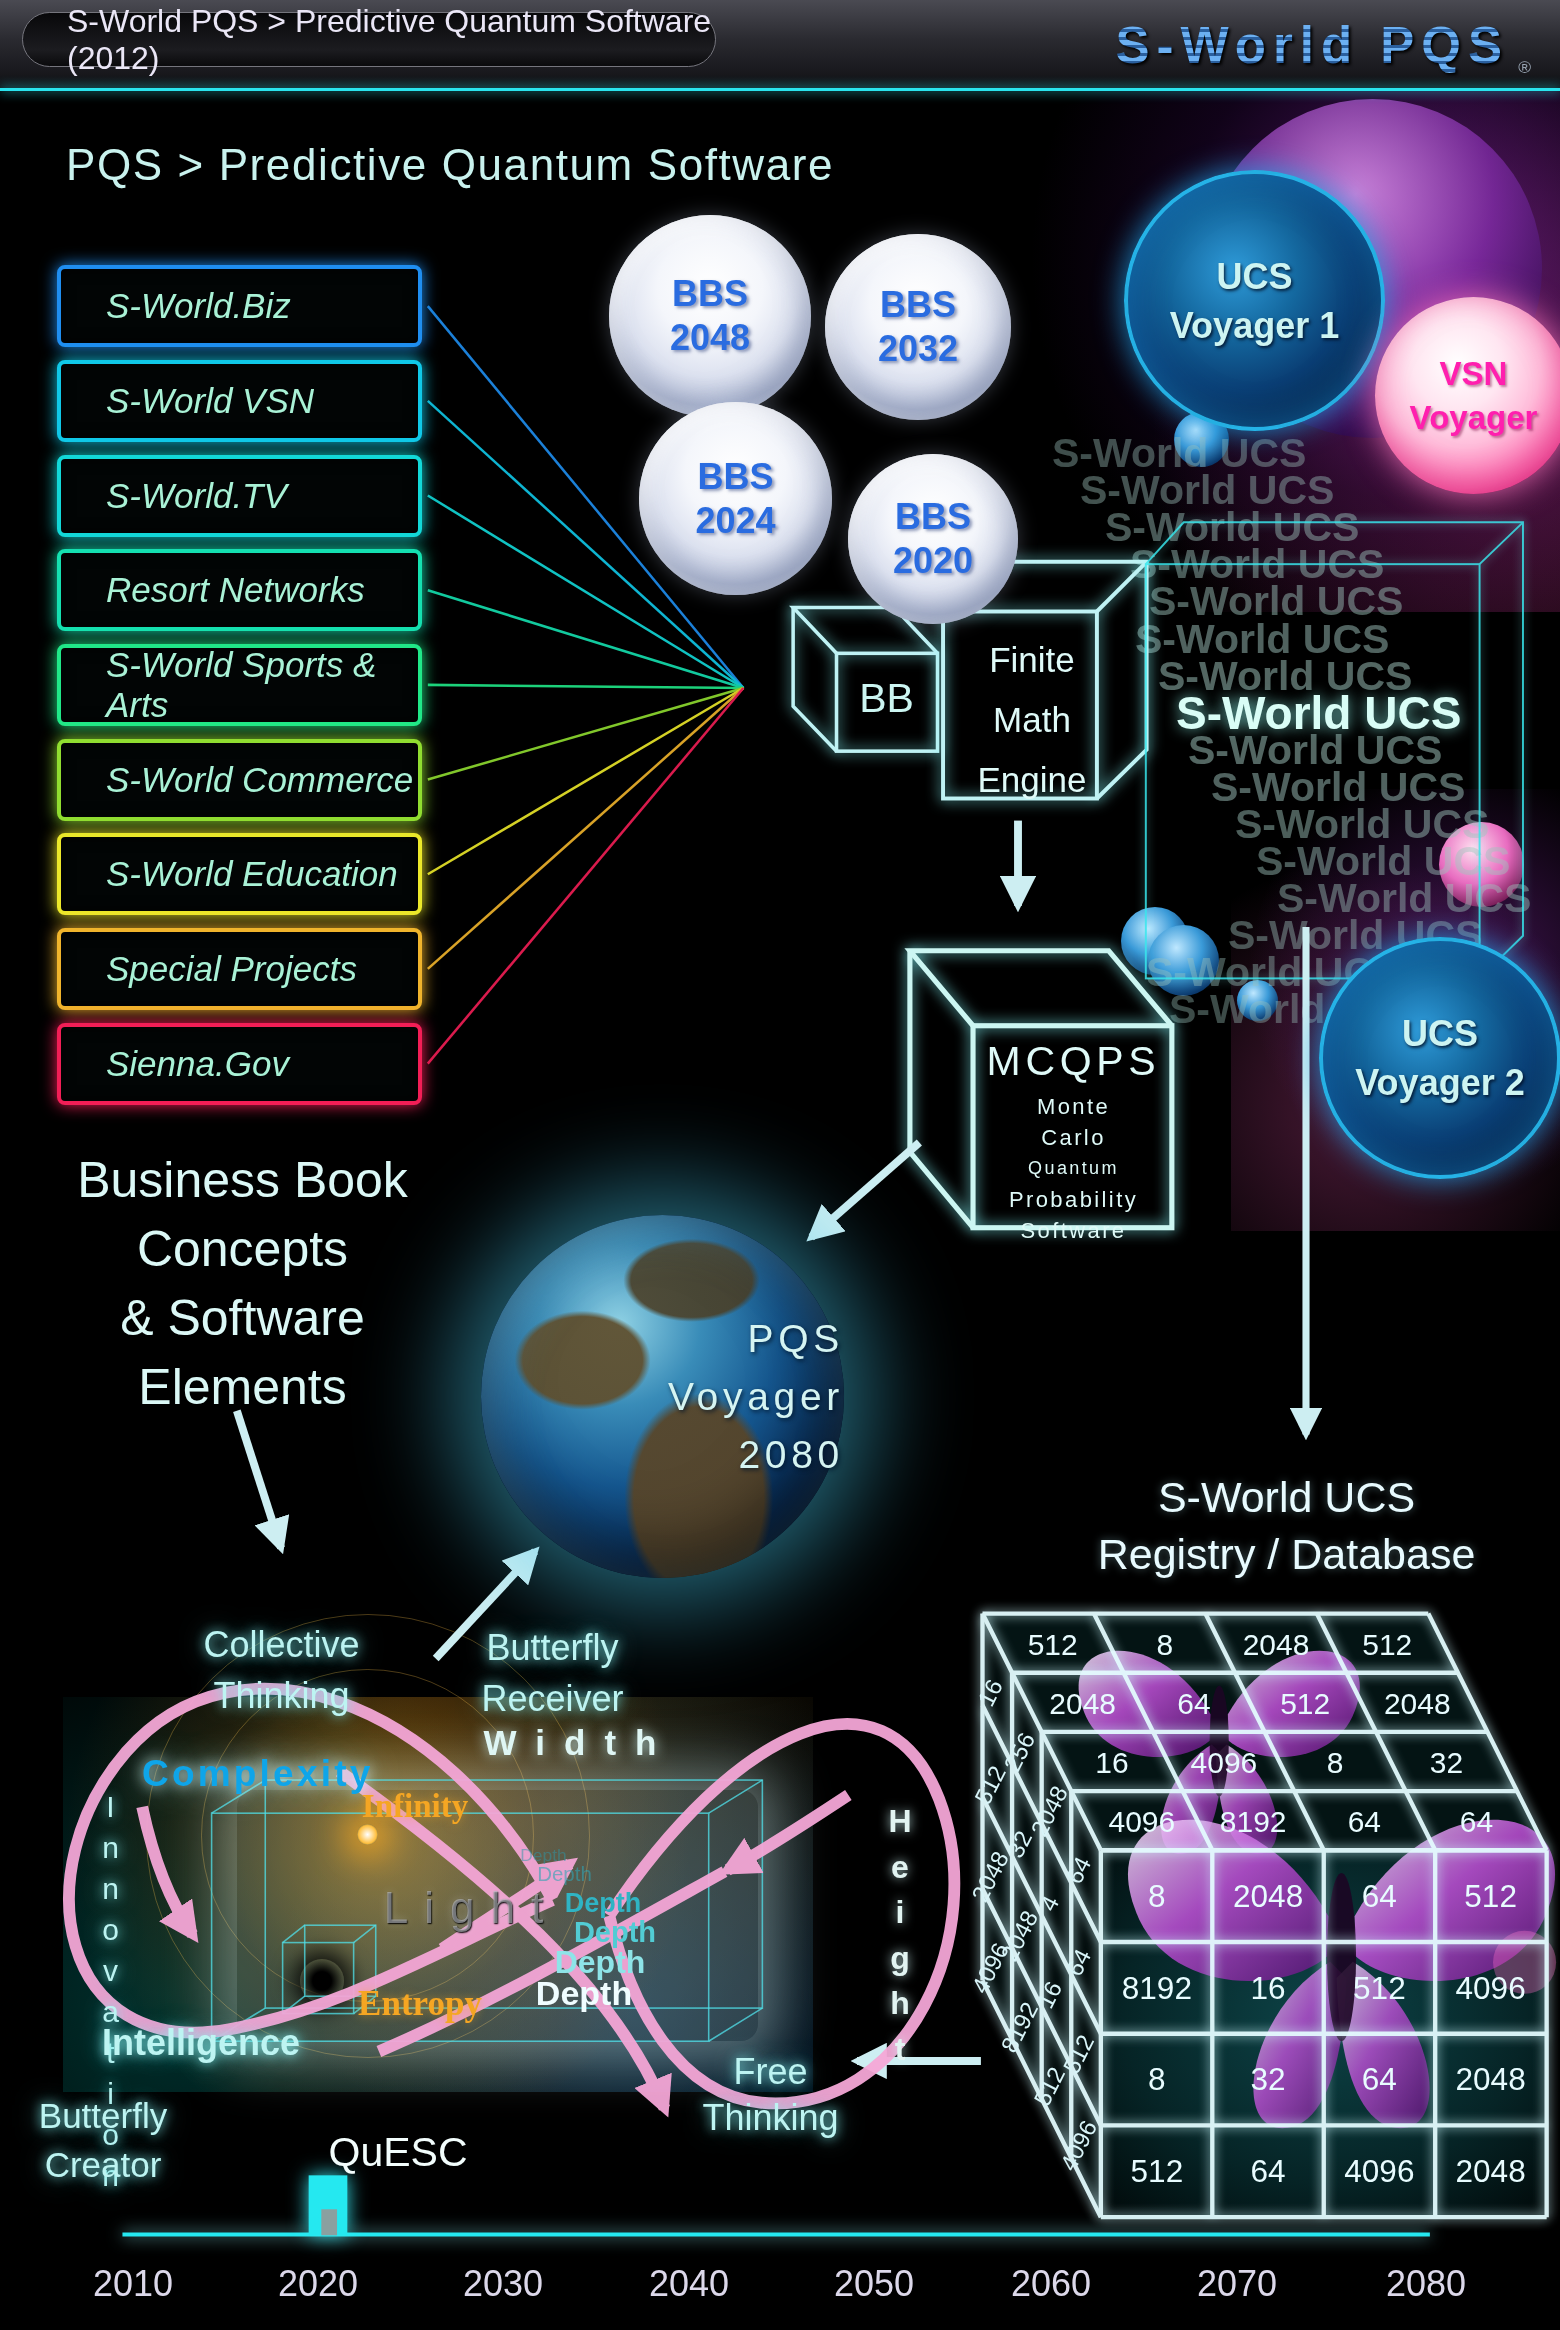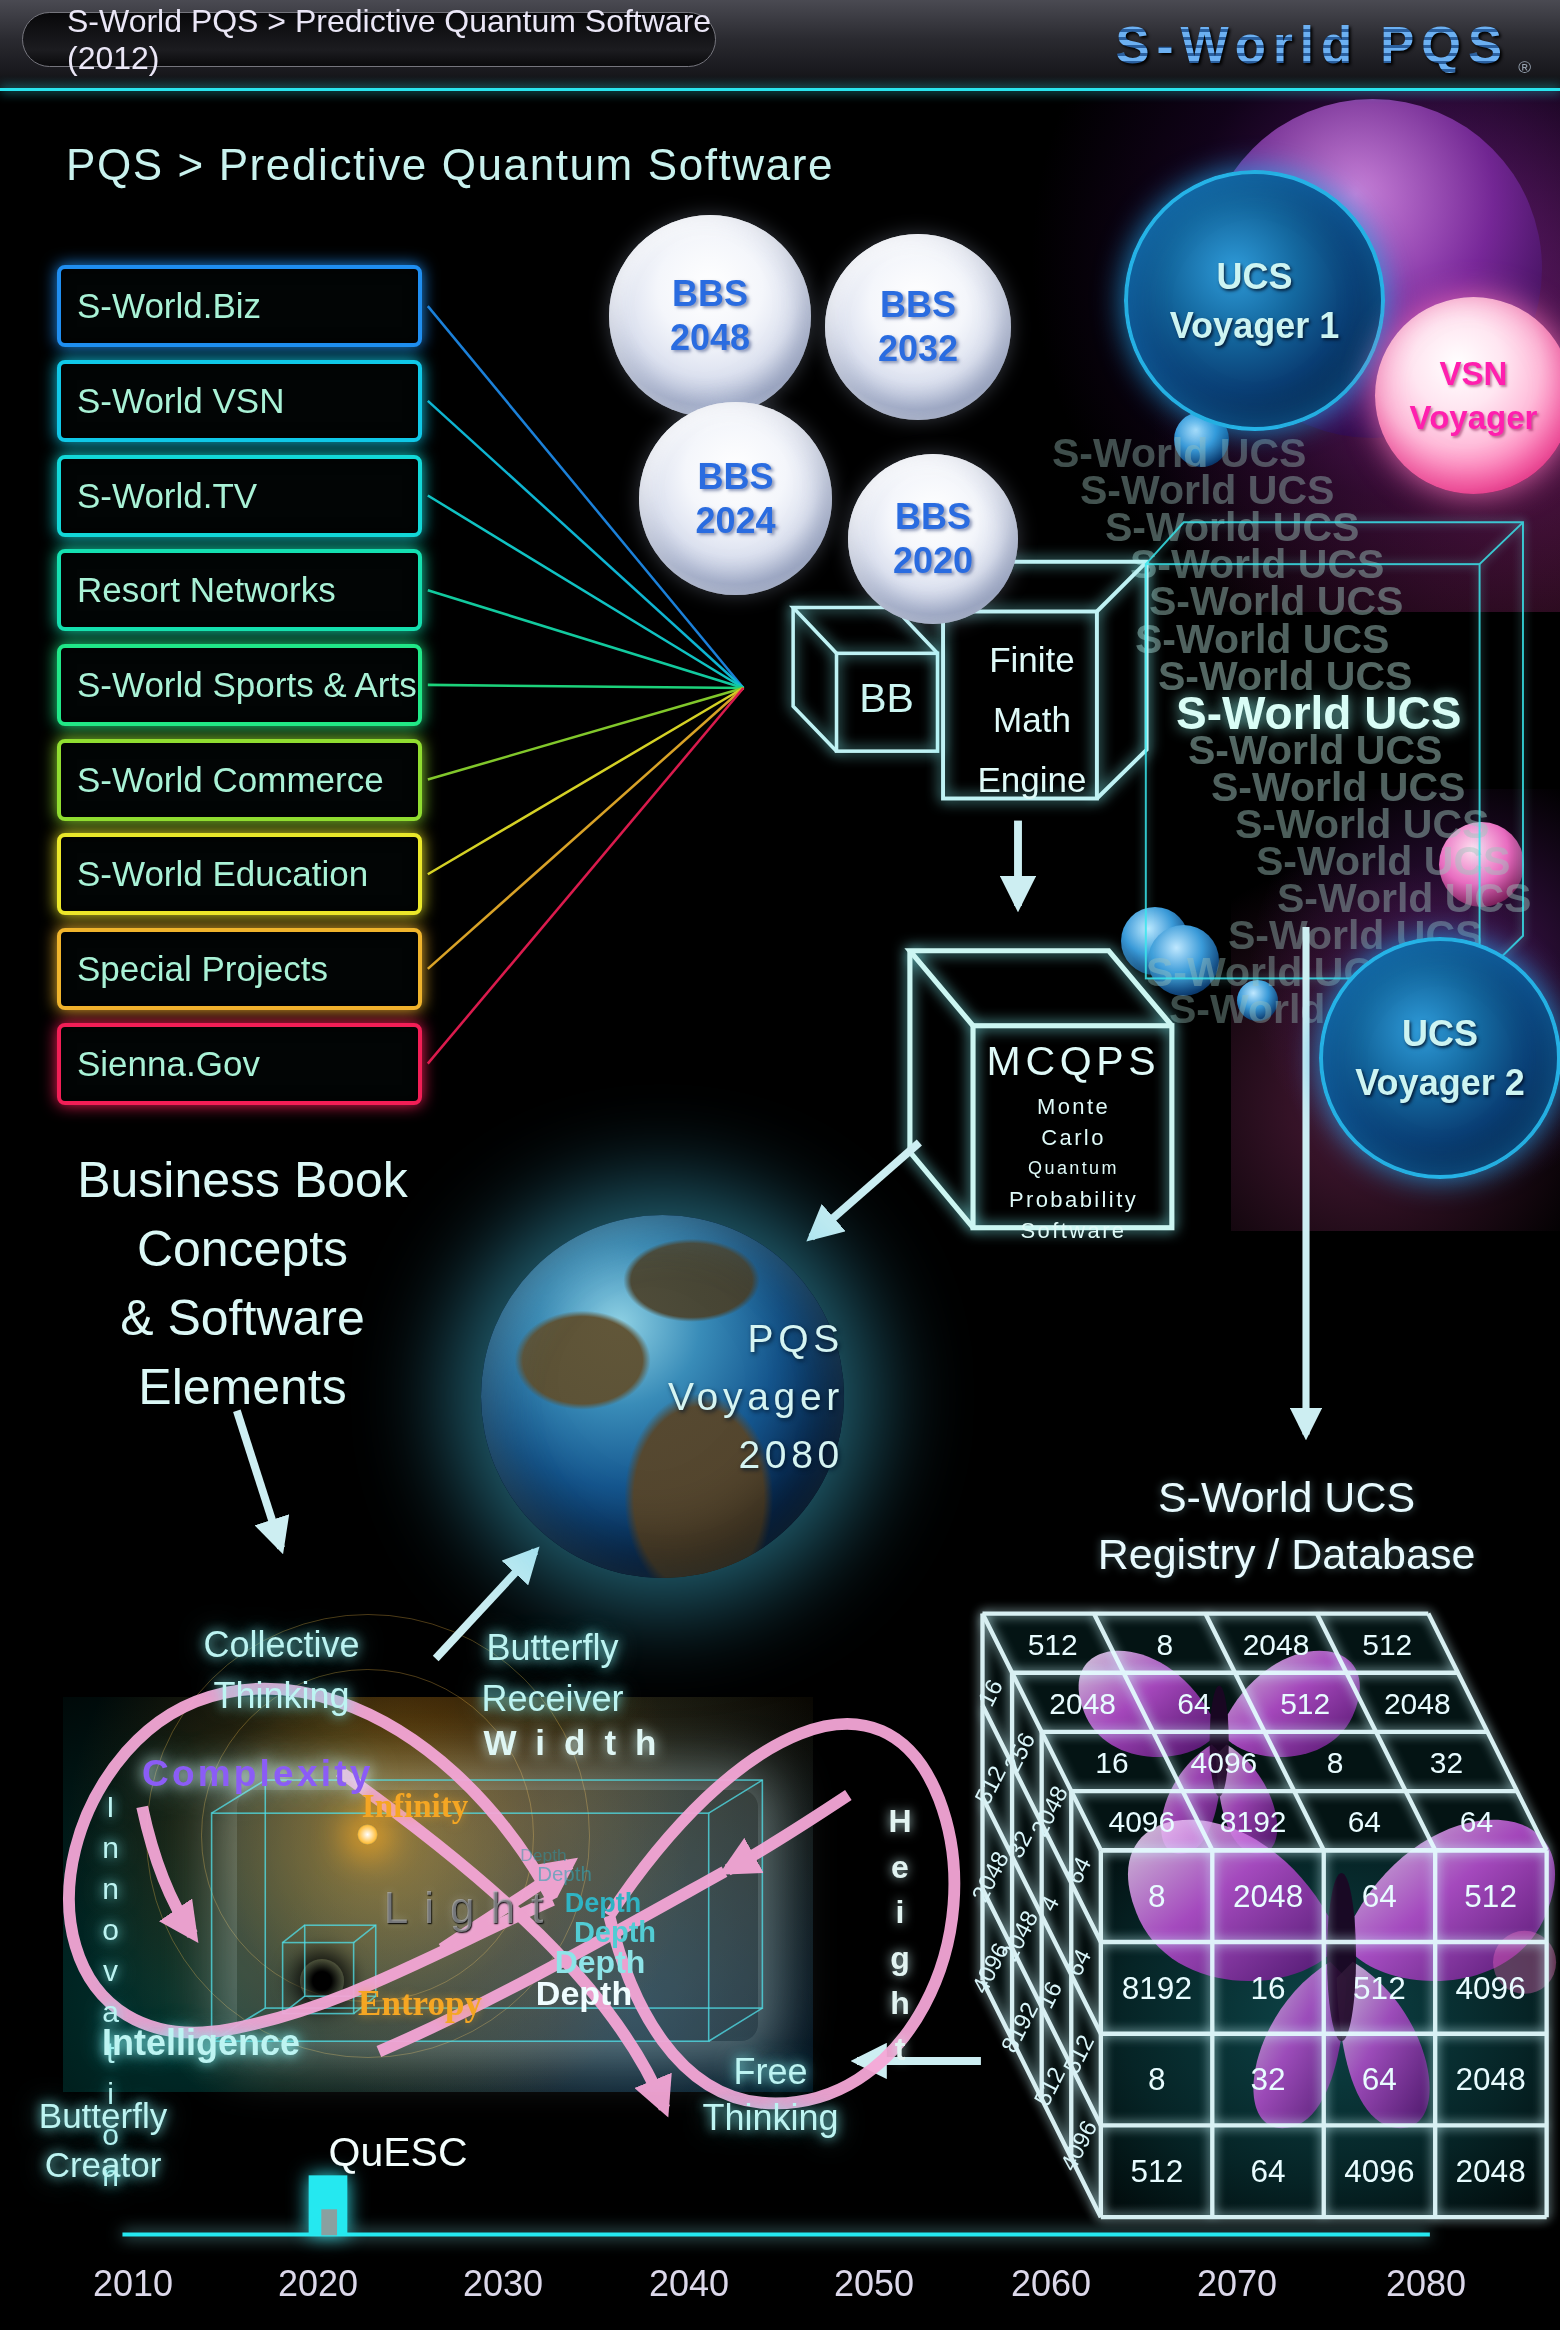--- a/index.html
+++ b/index.html
@@ -20,21 +20,21 @@
         -webkit-background-clip:text;background-clip:text;color:transparent;
         filter:drop-shadow(2.4px 2.4px 1.6px #000);z-index:11;}
   .rmark{position:absolute;right:30px;top:57px;font-size:17.4px;color:#98a4b2;z-index:11;}
 
   .ptitle{position:absolute;left:66px;top:140px;font-size:44px;letter-spacing:1.6px;color:#c9f2ee;z-index:5;}
 
   
   .sbox{position:absolute;left:57px;width:365px;height:82px;border-radius:8px;
         border:4px solid var(--c);background:#020505;box-sizing:border-box;
         box-shadow:0 0 16px var(--c), inset 0 0 12.6px rgba(0,0,0,.85);
-        display:flex;align-items:center;padding-left:16px;font-size:35px;color:#a9f2d6;z-index:5;}
+        display:flex;align-items:center;padding-left:45px;font-size:35px;color:#a9f2d6;z-index:5;font-style:italic;}
   .caption{position:absolute;left:73px;top:1146px;width:339px;text-align:center;
            font-size:50px;line-height:69px;color:#dbf8f6;z-index:5;}
 
   
   .bbs{position:absolute;border-radius:50%;z-index:4;
        background:radial-gradient(circle at 50% 36%,#ffffff 0%,#f4f6fb 32%,#dde2f0 54%,#b9c2da 72%,#eef2fa 87%,#c6cee2 100%);
        box-shadow:inset -6.3px -12.6px 27px rgba(110,122,155,.55), inset 6.3px 9.5px 20.5px rgba(255,255,255,.95), 0 0 20.5px rgba(190,205,235,.28);
        display:flex;flex-direction:column;align-items:center;justify-content:center;
        color:#2a6ce0;font-weight:bold;font-size:36px;line-height:44px;
        text-shadow:2.4px 2.4px 3.2px rgba(40,60,120,.5);}
@@ -422,21 +422,21 @@
   </div>
 
   <div class="nodetext glowcyan" style="left:183px;top:1619px;width:197px;font-size:36px;line-height:51px;">
     <div>Collective</div>
     <div>Thinking</div>
   </div>
   <div class="nodetext glowcyan" style="left:454px;top:1622px;width:197px;font-size:36px;line-height:51px;">
     <div>Butterfly</div>
     <div>Receiver</div>
   </div>
-  <div class="nodetext" style="left:142px;top:1753px;width:205px;font-size:37px;font-weight:bold;letter-spacing:3.2px;color:#8b5cf6;text-shadow:0 0 14px rgba(220,255,255,.95),0 0 32px rgba(160,245,245,.7);">Complexity</div>
+  <div class="nodetext" style="left:142px;top:1753px;width:205px;font-size:37px;font-weight:bold;letter-spacing:3.2px;color:#0ea5e9;text-shadow:0 0 14px rgba(220,255,255,.95),0 0 32px rgba(160,245,245,.7);">Complexity</div>
   <div class="nodetext orange" style="left:352px;top:1788px;width:126px;font-size:33px;">Infinity</div>
   <div class="nodetext" style="left:473px;top:1723px;width:213px;font-size:35px;font-weight:bold;letter-spacing:19px;color:#dff6f4;text-shadow:0 0 12.6px rgba(210,250,250,.9);">Width</div>
   <div class="nodetext glowcyan vtext" style="left:93px;top:1790px;height:363px;font-size:30px;">Innovation</div>
   <div class="nodetext vtext" style="left:881px;top:1774px;height:331px;font-size:32px;font-weight:bold;color:#e2f4f2;text-shadow:0 0 11px rgba(210,250,250,.8);letter-spacing:9.5px;">Height</div>
 
   <div class="nodetext" style="left:377px;top:1883px;width:189px;font-size:44px;letter-spacing:16px;color:rgba(198,202,208,.58);text-shadow:0.8px 0.8px 1.6px #000,0 0 8px rgba(255,255,255,.25);">Light</div>
   <div class="nodetext" style="left:496px;top:1845px;width:95px;font-size:17.4px;color:#2c97a8;opacity:.5;">Depth</div>
   <div class="nodetext" style="left:513px;top:1862px;width:103px;font-size:20.5px;color:#2fa4b4;opacity:.6;">Depth</div>
   <div class="nodetext" style="left:540px;top:1888px;width:126px;font-size:27px;font-weight:bold;color:#2fb4c4;">Depth</div>
   <div class="nodetext" style="left:552px;top:1916px;width:126px;font-size:29px;font-weight:bold;color:#52ccd4;">Depth</div>

